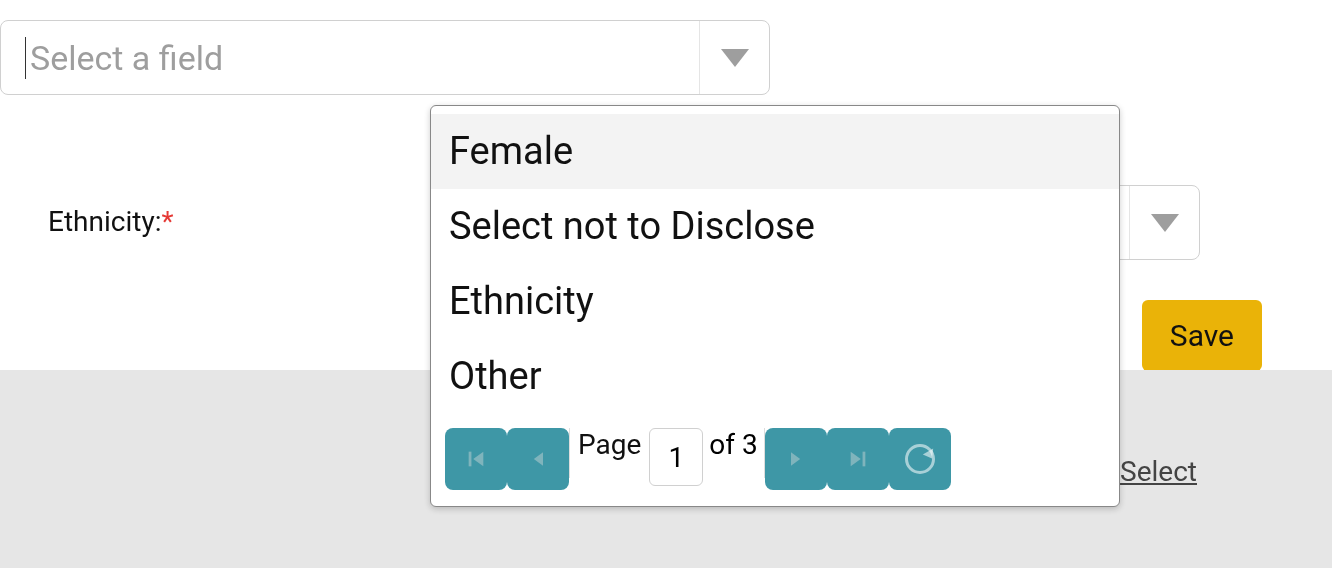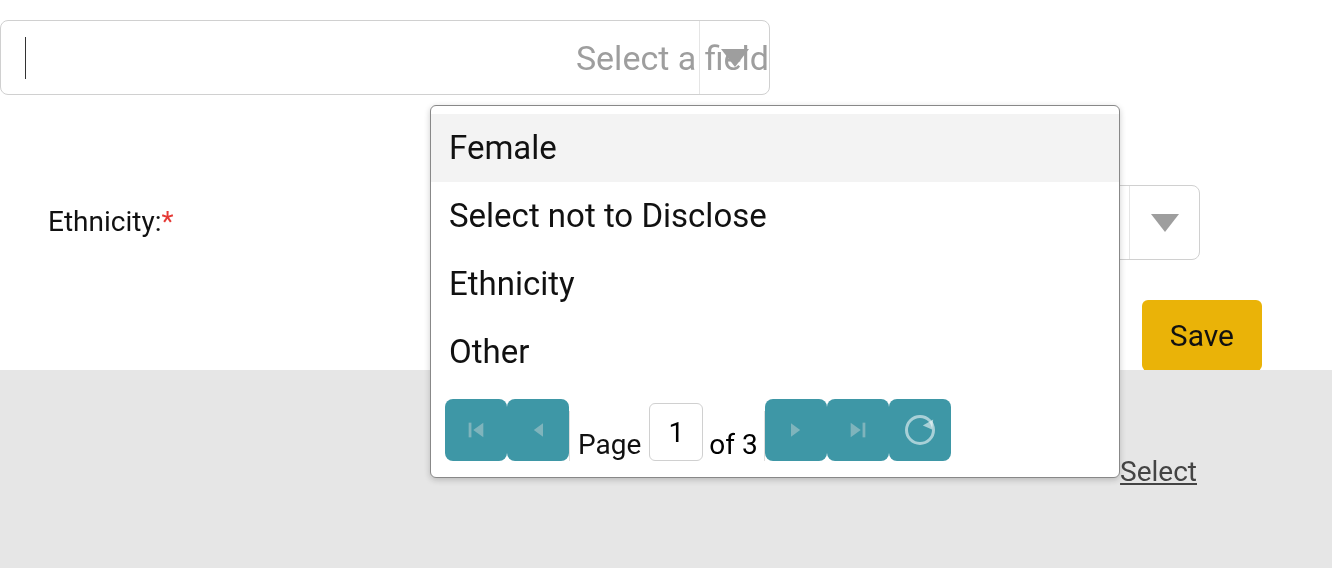--- a/index.html
+++ b/index.html
@@ -31,21 +31,20 @@
     .select-box {
       width: 770px;
       height: 75px;
       border: 1px solid #d0d0d0;
       border-radius: 8px;
       display: flex;
       align-items: center;
       padding-left: 24px;
       background: #fff;
       position: relative;
-      justify-content: space-between;
     }
     .cursor-line {
       display: inline-block;
       width: 1px;
       height: 42px;
       background: #333;
       margin-right: 4px;
       vertical-align: middle;
     }
     .placeholder-text {
@@ -97,29 +96,29 @@
       top: 105px;
       width: 690px;
       background: #fff;
       border: 1px solid #888;
       border-radius: 6px;
       box-shadow: 0 2px 6px rgba(0,0,0,0.2);
       z-index: 50;
     }
     .option-item {
       padding: 10px 20px 10px 18px;
-      font-size: 33px;
+      font-size: 38px;
       color: #111;
       line-height: 1.45;
     }
     .option-item.highlight { background: #f3f3f3; }
     .option-list { padding-top: 8px; }
     .pager {
       display: flex;
-      align-items: flex-end;
+      align-items: flex-start;
       padding: 14px 14px 16px 14px;
     }
     .pg-btn {
       width: 62px; height: 62px;
       background: #3e97a6;
       border-radius: 8px;
       display: flex;
       align-items: center;
       justify-content: center;
     }

